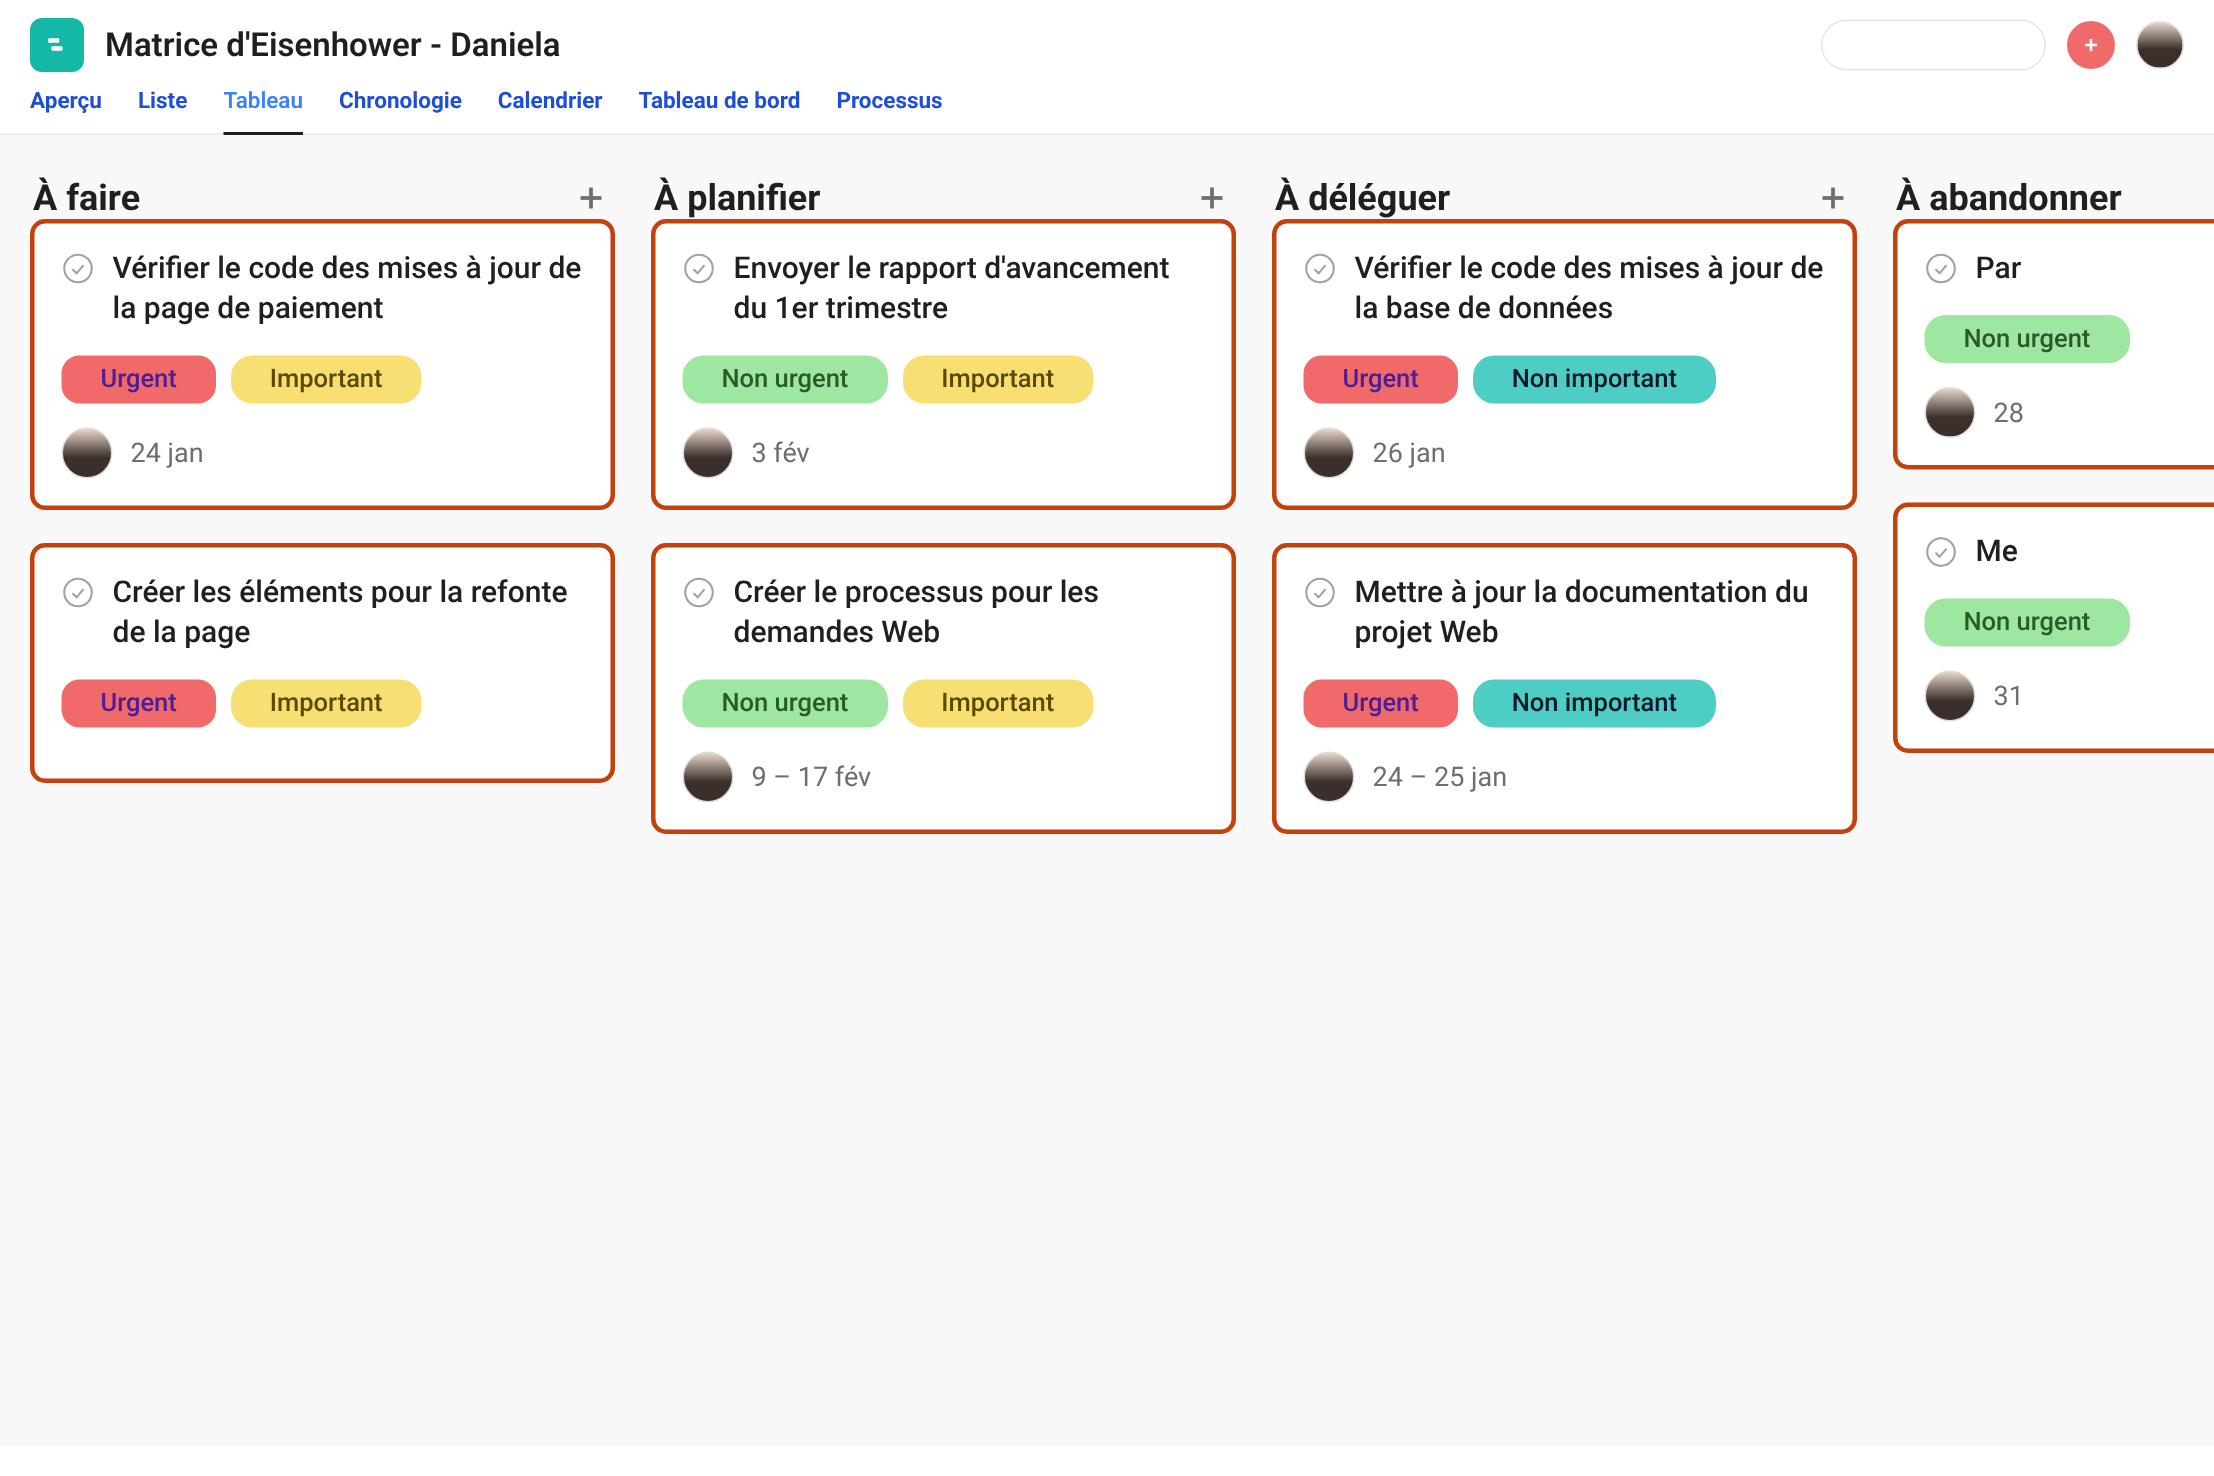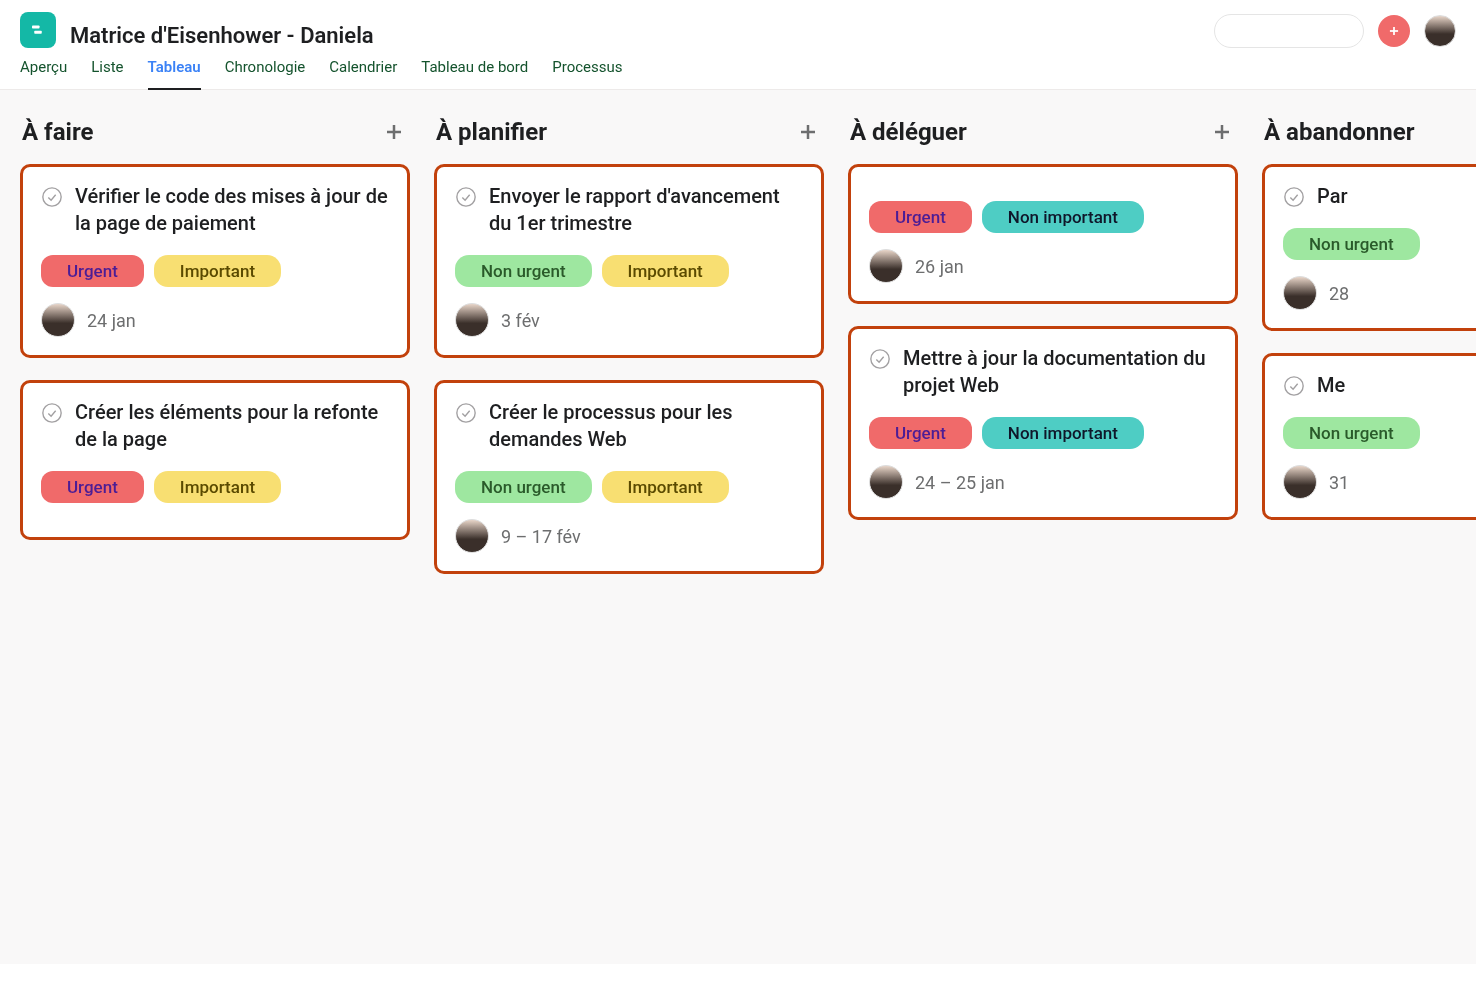--- a/index.html
+++ b/index.html
@@ -7,21 +7,21 @@
       font-family: -apple-system, BlinkMacSystemFont, 'Segoe UI', Roboto, Helvetica, Arial, sans-serif;
       background: #fff;
       color: #1e1f21;
       overflow-x: hidden;
       width: 1476px;
     }
 
     
     .header {
       display: flex;
-      align-items: flex-end;
+      align-items: center;
       padding: 12px 20px 0 20px;
       gap: 14px;
     }
     .project-icon {
       width: 36px; height: 36px;
       background: #14b8a6;
       border-radius: 8px;
       display: flex;
       align-items: center;
       justify-content: center;
@@ -67,23 +67,24 @@
 
     
     .tabs {
       display: flex;
       gap: 24px;
       padding: 10px 20px 0 20px;
       border-bottom: 1px solid #edeae9;
     }
     .tab {
       font-size: 15px;
-      color: #14532d;
+      color: #1d4ed8;
       padding-bottom: 12px;
       cursor: pointer;
+      font-weight: bold;
     }
     .tab.active {
       color: #3b82f6;
       font-weight: 600;
       border-bottom: 2px solid #1e1f21;
       margin-bottom: -1px;
     }
 
     
     .board {
@@ -97,21 +98,20 @@
     .column {
       min-width: 390px;
       max-width: 390px;
       display: flex;
       flex-direction: column;
     }
     .column-header {
       display: flex;
       align-items: center;
       justify-content: space-between;
-      margin-bottom: 18px;
       padding: 0 2px;
     }
     .column-title {
       font-size: 24px;
       font-weight: 700;
     }
     .column-add {
       width: 28px; height: 28px;
       display: flex; align-items: center; justify-content: center;
       cursor: pointer;
@@ -309,20 +309,27 @@
       <div class="column-title">À déléguer</div>
       <div class="column-add">
         <svg viewBox="0 0 24 24" stroke="currentColor" stroke-width="2.5">
             <line x1="12" y1="5" x2="12" y2="19"></line>
             <line x1="5" y1="12" x2="19" y2="12"></line>
           </svg>
       </div>
     </div>
 
     <div class="card">
+      <div class="card-title-row">
+        <svg class="complete-circle" viewBox="0 0 24 24" fill="none" stroke="currentColor" stroke-width="1.5">
+            <circle cx="12" cy="12" r="10"></circle>
+            <polyline points="8 12.5 11 15.5 16 9.5"></polyline>
+          </svg>
+        <div class="card-title">Vérifier le code des mises à jour de la base de données</div>
+      </div>
       <div class="tags">
         <span class="tag tag-urgent">Urgent</span>
         <span class="tag tag-nonimportant">Non important</span>
       </div>
       <div class="card-footer">
         <div class="assignee-avatar"></div>
         <span class="due-date">26 jan</span>
       </div>
     </div>
 

